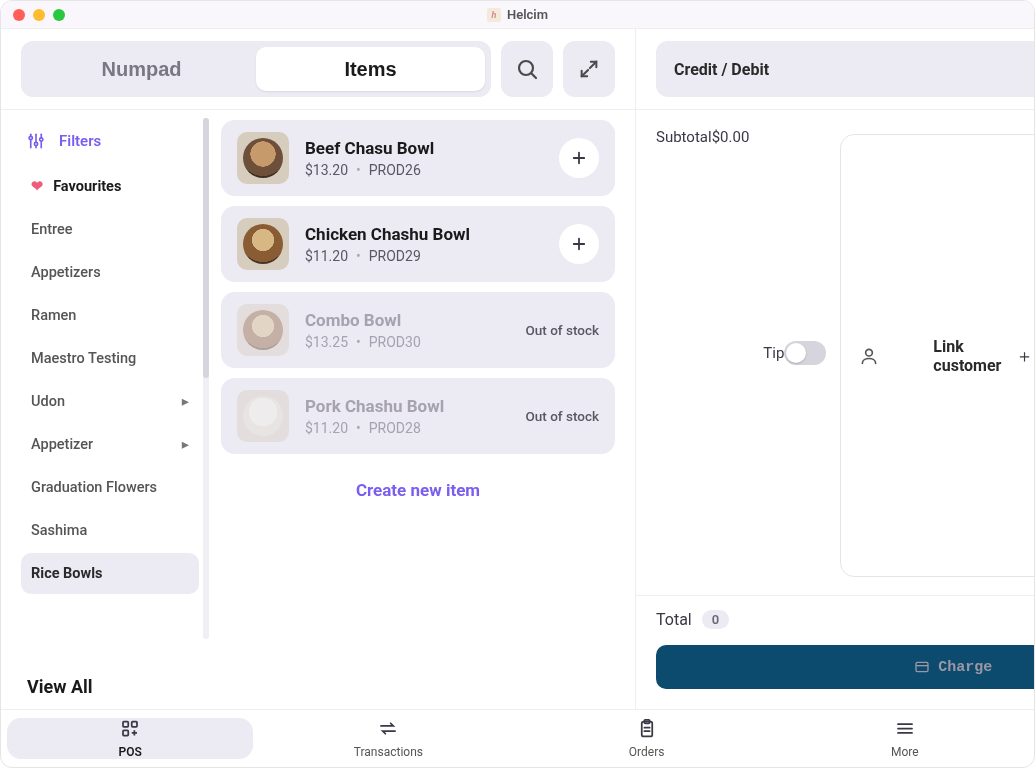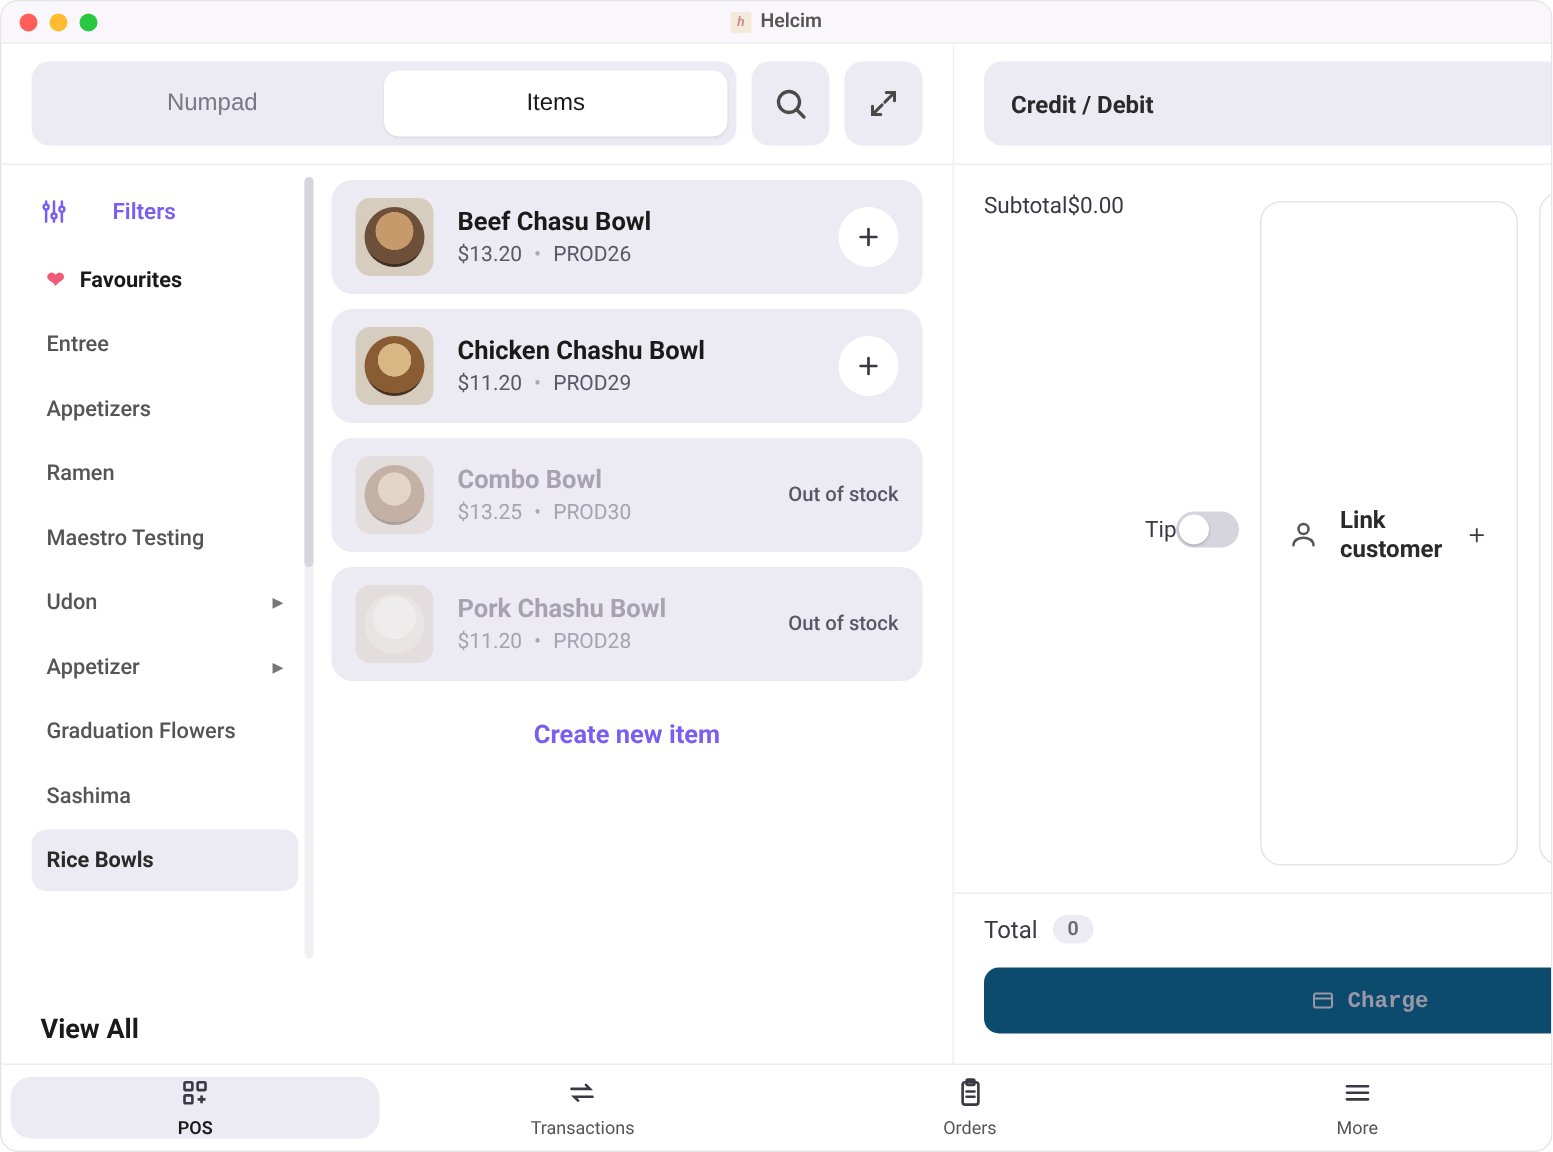--- a/index.html
+++ b/index.html
@@ -21,29 +21,29 @@
 .traffic { display: flex; gap: 8px; margin-left: 12px; }
 .tdot { width: 12px; height: 12px; border-radius: 50%; }
 .tdot.red { background: #ff5f57; }
 .tdot.yellow { background: #febc2e; }
 .tdot.green { background: #28c840; }
 .titlecentre { position: absolute; left: 0; right: 0; text-align: center; font-size: 13px; color: #555; font-weight: 600; display: flex; align-items: center; justify-content: center; gap: 6px; }
 .logo-box { width: 14px; height: 14px; background: #f5e9dc; border-radius: 2px; display: inline-flex; align-items: center; justify-content: center; font-size: 9px; color: #c88; font-style: italic; }
 
 .toolbar { display: flex; align-items: center; gap: 10px; padding: 12px 20px; background: #fff; border-bottom: 1px solid #eee; }
 .segmented { background: #eceaf2; border-radius: 12px; padding: 6px; display: flex; flex: 0 0 470px; height: 56px; }
-.seg-btn { flex: 1; border: none; background: transparent; font-size: 16px; font-weight: 400; color: #7a7785; border-radius: 10px; cursor: pointer; }
+.seg-btn { flex: 1; border: none; background: transparent; font-size: 20px; font-weight: 700; color: #7a7785; border-radius: 10px; cursor: pointer; }
 .seg-btn.active { background: #fff; color: #1a1a1a; box-shadow: 0 1px 2px rgba(0,0,0,0.08); }
 .sq-btn { width: 56px; height: 56px; background: #eceaf2; border: none; border-radius: 12px; display: flex; align-items: center; justify-content: center; cursor: pointer; color: #4a4a4a; }
 
 .body { flex: 1; display: flex; min-height: 0; }
 .left { width: 635px; display: flex; border-right: 1px solid #eee; }
 .sidebar { width: 210px; display: flex; flex-direction: column; padding: 12px 12px 12px 20px; position: relative; }
 .sb-scroll { flex: 1; overflow: hidden; position: relative; }
-.filters-row { display: flex; align-items: center; gap: 30px; color: #7a5ef0; font-weight: 600; font-size: 15px; padding: 10px 6px 16px; cursor: pointer; }
+.filters-row { display: flex; align-items: center; gap: 14px; color: #7a5ef0; font-weight: 600; font-size: 15px; padding: 10px 6px 16px; cursor: pointer; }
 .cat-list { display: flex; flex-direction: column; gap: 2px; }
 .cat-item { display: flex; align-items: center; gap: 10px; padding: 12px 10px; border-radius: 10px; font-size: 14.5px; color: #555; font-weight: 500; cursor: pointer; position: relative; }
 .cat-item.fav { color: #1a1a1a; font-weight: 700; }
 .cat-item.active { background: #eceaf2; color: #2a2a2a; font-weight: 700; text-align: center; }
 .cat-item .chev { margin-left: auto; color: #777; }
 .heart { color: #ef5b7a; }
 .viewall { padding: 12px 6px 0; font-weight: 700; color: #1a1a1a; font-size: 18px; cursor: pointer; }
 .sb-track { position: absolute; right: 2px; top: 8px; bottom: 70px; width: 6px; background: #f0eff4; border-radius: 3px; }
 .sb-thumb { position: absolute; left: 0; width: 6px; background: #d6d4dd; border-radius: 3px; top: 0; height: 260px; }
 
@@ -69,21 +69,21 @@
 .pay-select { flex: 1; height: 56px; background: #eceaf2; border-radius: 12px; display: flex; align-items: center; padding: 0 18px; font-weight: 700; font-size: 16px; color: #2a2a2a; cursor: pointer; justify-content: space-between; }
 .more-btn { width: 48px; height: 56px; background: #eceaf2; border-radius: 12px; border: none; display: flex; align-items: center; justify-content: center; color: #555; cursor: pointer; }
 
 .right-body { flex: 1; padding: 18px 20px; display: flex; flex-direction: row; gap: 14px; }
 .subrow { display: flex; justify-content: space-between; font-size: 15px; color: #3a3845; }
 .tiprow { display: flex; justify-content: space-between; align-items: center; font-size: 15px; color: #3a3845; }
 .toggle { width: 42px; height: 24px; background: #d6d4dd; border-radius: 12px; position: relative; cursor: pointer; }
 .toggle .knob { width: 20px; height: 20px; background: #fff; border-radius: 50%; position: absolute; top: 2px; left: 2px; box-shadow: 0 1px 2px rgba(0,0,0,0.2); }
 
 .card { border: 1px solid #e5e3eb; border-radius: 14px; padding: 18px 18px; display: flex; align-items: center; gap: 14px; cursor: pointer; }
-.card .label { font-weight: 700; font-size: 16px; color: #2a2a2a; flex: 1; }
+.card .label { font-weight: 700; font-size: 16px; color: #2a2a2a; flex: 1; margin-left: 40px; }
 .card .plus { color: #3a3845; font-size: 18px; }
 
 .right-footer { border-top: 1px solid #eee; padding: 14px 20px 20px; display: flex; flex-direction: column; gap: 14px; }
 .total-row { display: flex; align-items: flex-start; gap: 10px; }
 .total-label { font-size: 16px; color: #3a3845; }
 .count-pill { background: #eceaf2; border-radius: 20px; padding: 2px 10px; font-size: 13px; color: #6a6775; font-weight: 600; }
 .total-amt { margin-left: auto; font-weight: 700; font-size: 18px; }
 .charge-btn { height: 44px; background: #0c4a6e; color: #9a97a6; border: none; border-radius: 10px; font-weight: 700; font-size: 15px; display: flex; align-items: center; justify-content: center; gap: 8px; cursor: pointer; font-family: Liberation Mono, monospace; }
 
 .bottom-nav { height: 58px; border-top: 1px solid #eee; display: flex; }

